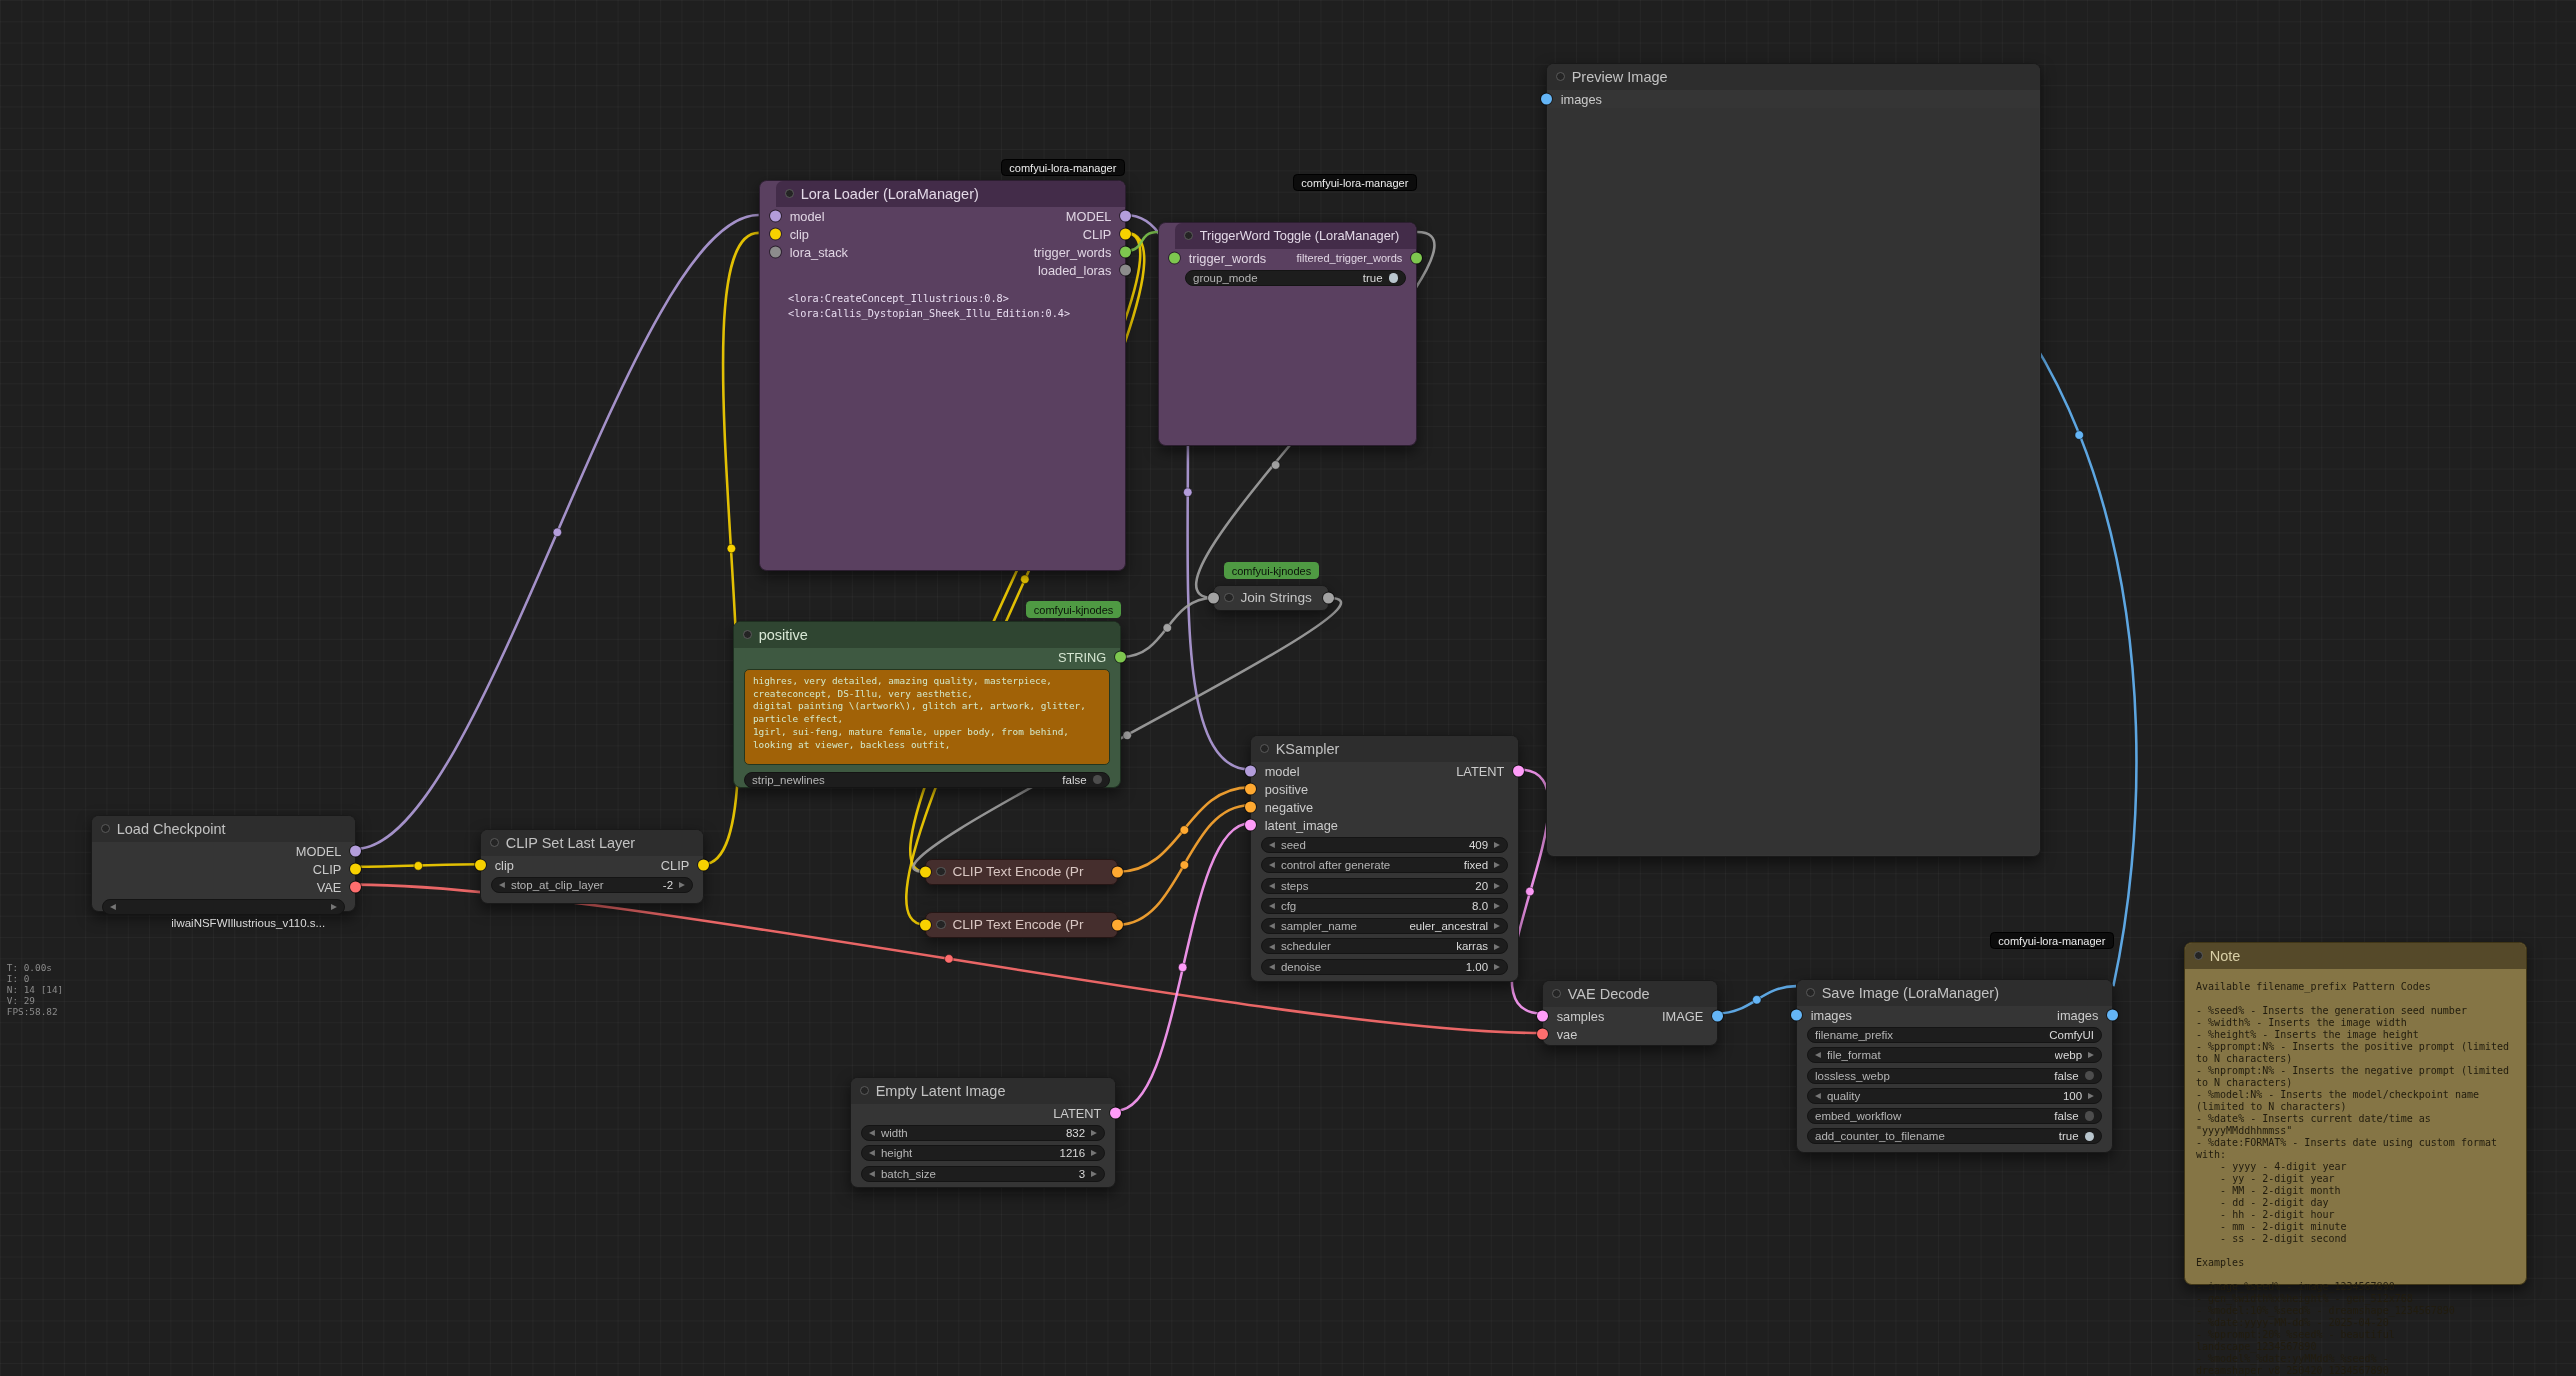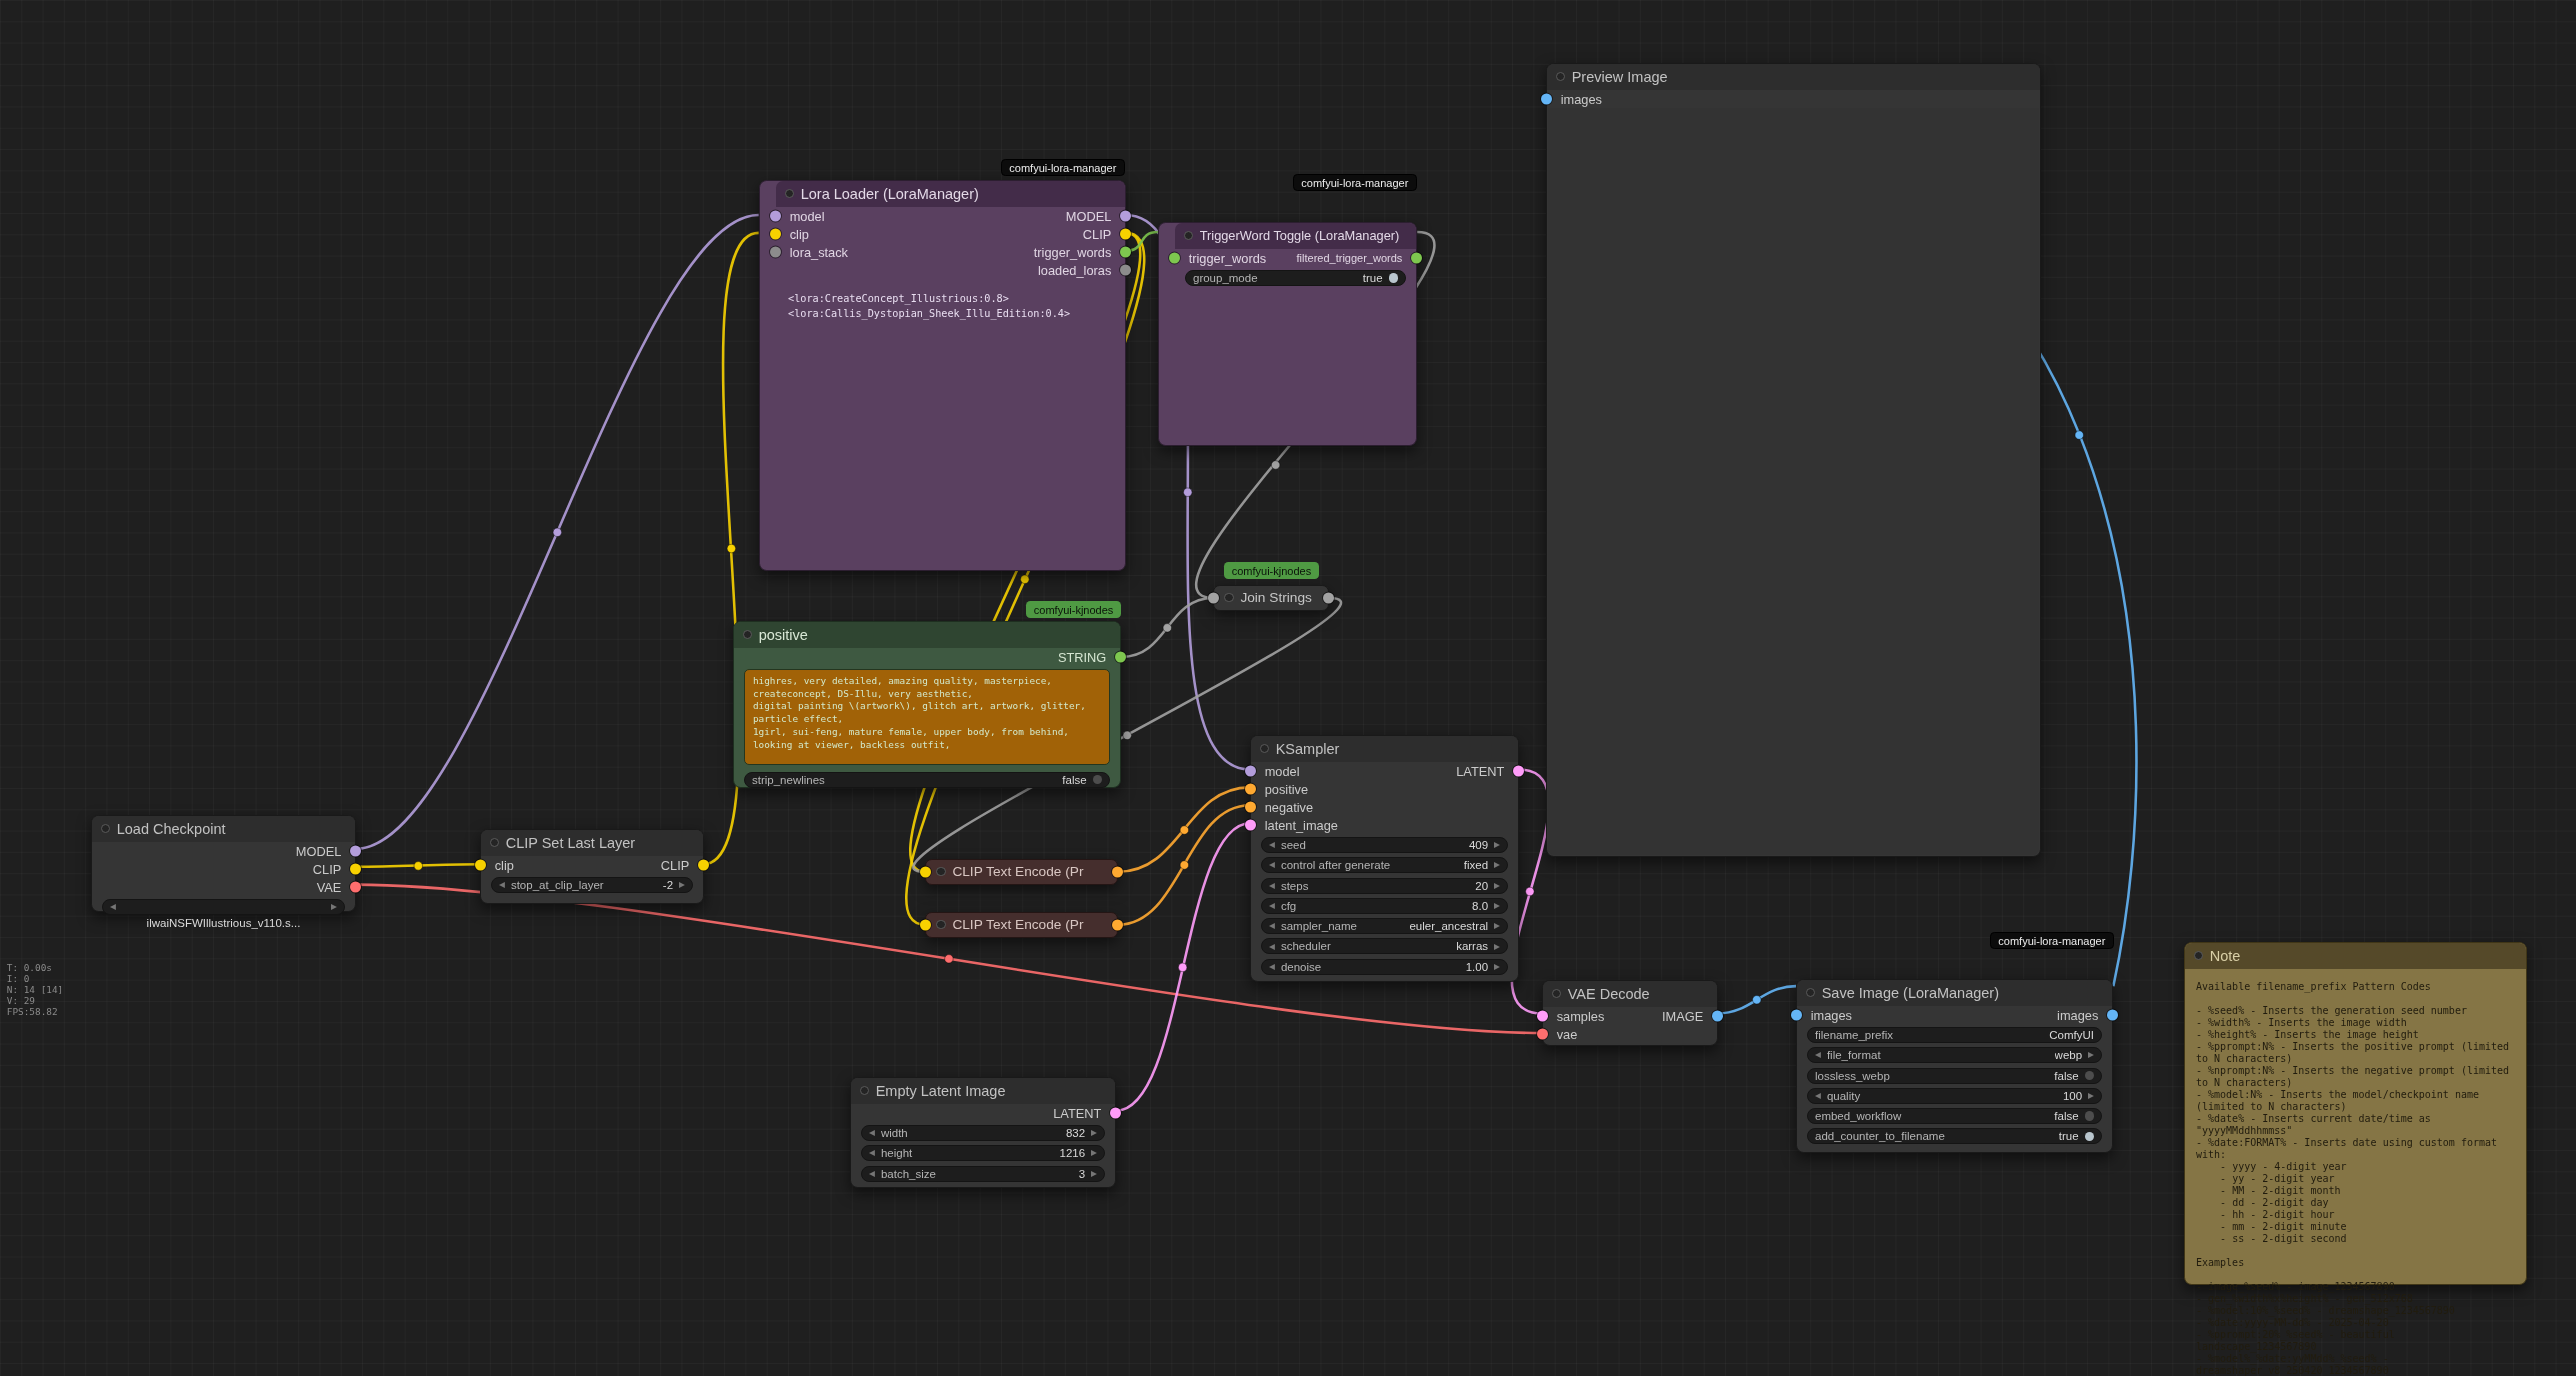--- a/index.html
+++ b/index.html
@@ -29,21 +29,21 @@
         box-shadow:0 0 0 0.9px rgba(0,0,0,.55);}
   .sdot.in{left:-6px;}
   .sdot.out{right:-6px;}
 
   .widgets{padding:3.4px 10.2px;display:flex;flex-direction:column;gap:4.3px;}
   .widget{height:16px;border-radius:8.5px;background:#1d1d1d;display:flex;align-items:center;
         padding:0 6.8px;font-size:11.5px;color:#b5b5b5;gap:6px;border:0.9px solid #141414;}
   .widget .arrow{color:#767676;font-size:7.7px;flex:none;line-height:1;}
   .widget .wlabel{flex:1;text-align:left;white-space:nowrap;overflow:hidden;}
   .widget .wvalue{text-align:right;color:#dadada;white-space:nowrap;overflow:hidden;}
-  .widget .wvalue.long{flex:1;text-align:center;margin-top:32px;}
+  .widget .wvalue.long{flex:1;text-align:right;margin-top:32px;}
   .pip{width:9.4px;height:9.4px;border-radius:50%;flex:none;}
   .pip.on{background:#b9c6ce;}
   .pip.off{background:#4d4d4d;}
 
   
   .node.purple{background:#5a4060;border-color:#2c1e30;padding-left:16px;}
   .node.purple .node-header{background:#432c49;color:#e3d9e7;}
   .node.purple .slotrow{color:#e0d5e3;}
   .loras-text{margin:13.7px 12px;font-family:"DejaVu Sans Mono",monospace;font-size:10.2px;
         color:#ead fff;color:#e9def1;white-space:pre-wrap;line-height:1.4;}

